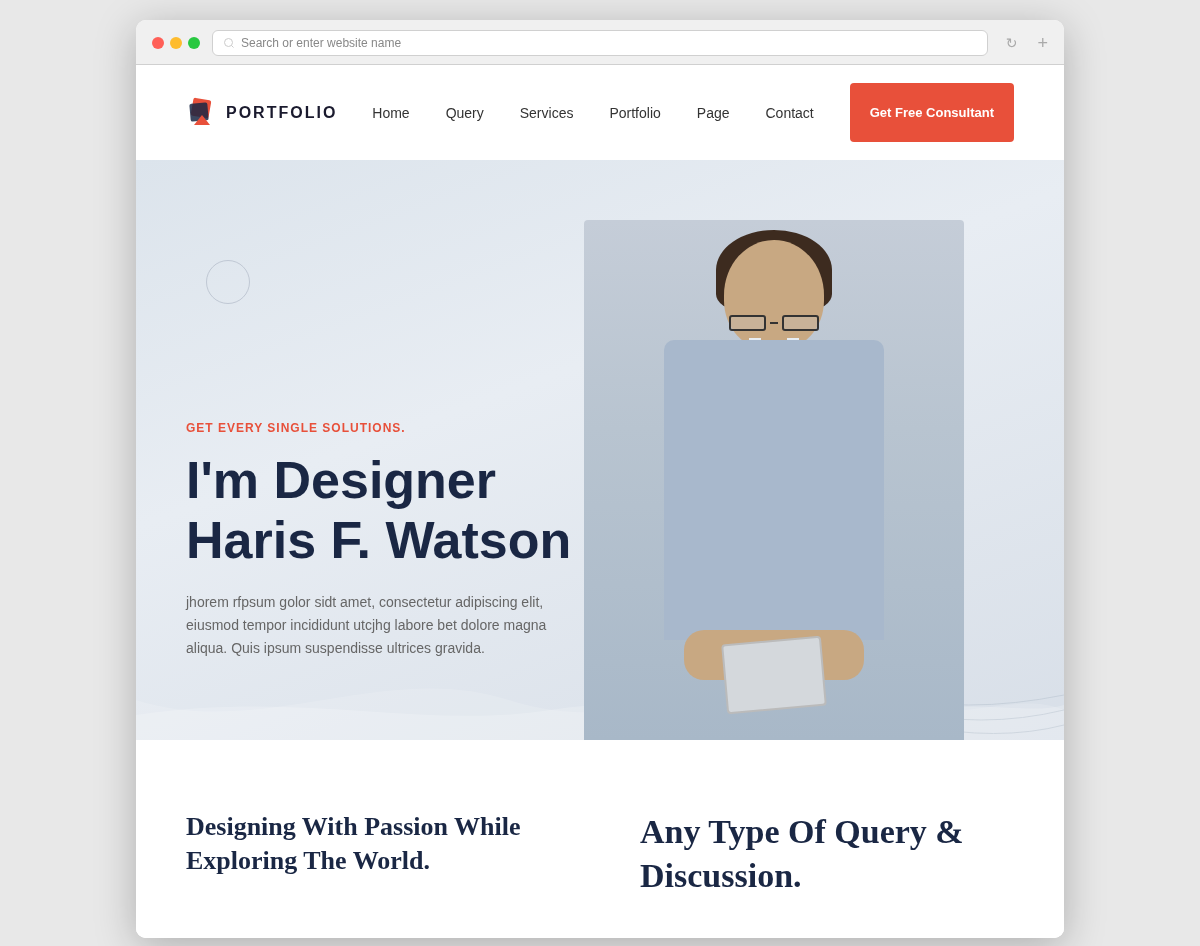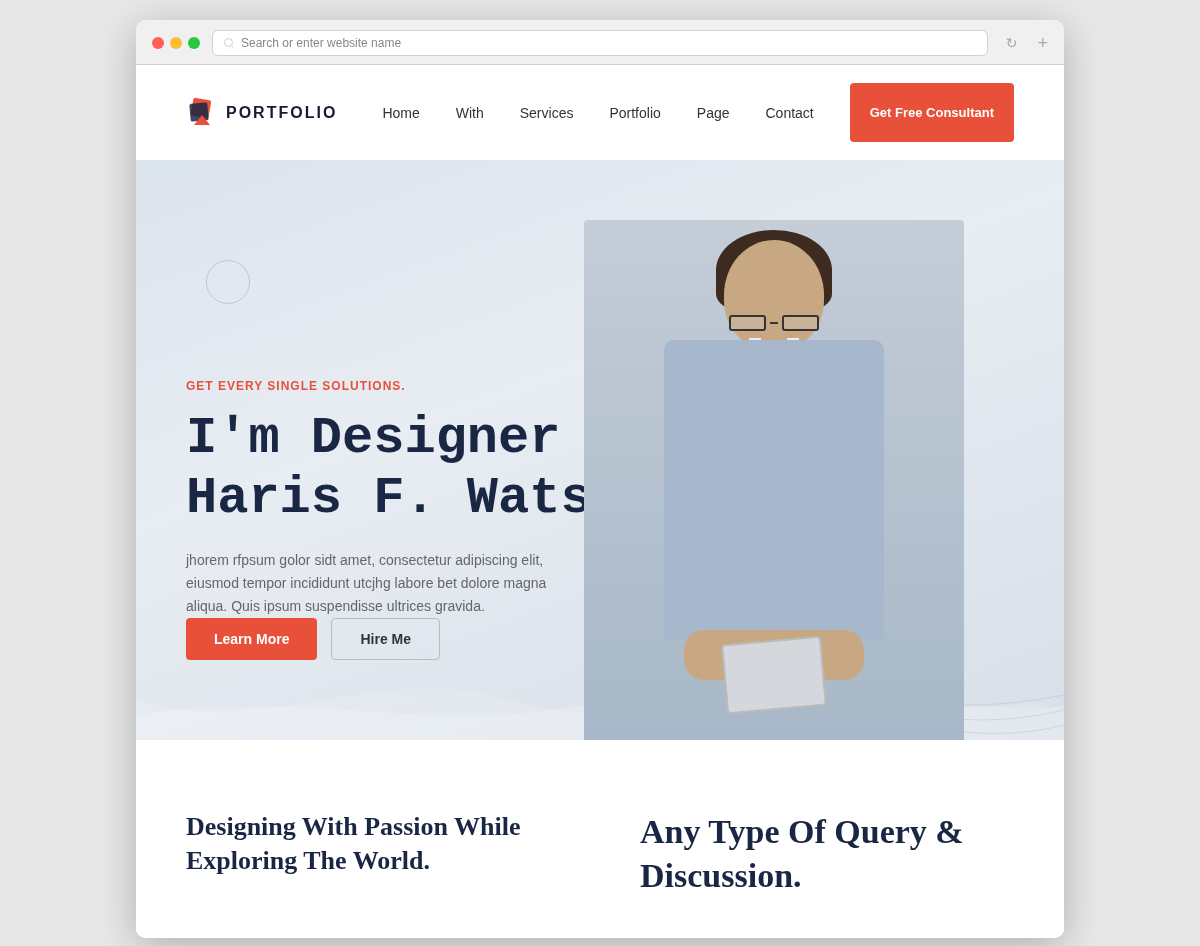--- a/index.html
+++ b/index.html
@@ -27,21 +27,21 @@
     .logo-icon { width: 32px; height: 32px; position: relative; }
     .logo-text { font-size: 16px; font-weight: 700; letter-spacing: 2px; color: #1a1a2e; }
     .nav-links { display: flex; align-items: center; gap: 36px; }
     .nav-link { font-size: 14px; color: #333; text-decoration: none; font-weight: 500; cursor: pointer; }
     .nav-cta { background: #e8503a; color: #fff; border: none; border-radius: 4px; padding: 22px 20px; font-size: 13px; font-weight: 600; cursor: pointer; }
 
     
     .hero { background: linear-gradient(160deg, #dce4ec 0%, #e8edf3 40%, #d8dfe8 100%); position: relative; min-height: 580px; overflow: hidden; display: flex; align-items: flex-end; }
     .hero-content { padding: 60px 50px 80px; flex: 1; max-width: 580px; position: relative; z-index: 2; }
     .hero-subtitle { font-size: 12px; font-weight: 600; color: #e8503a; letter-spacing: 1px; text-transform: uppercase; margin-bottom: 16px; }
-    .hero-title { font-size: 52px; font-weight: 800; color: #1a2744; line-height: 1.15; margin-bottom: 20px; font-family: Liberation Mono, monospace; }
+    .hero-title { font-size: 52px; font-weight: 800; color: #1a2744; line-height: 1.15; margin-bottom: 20px; font-family: Liberation Sans, sans-serif; }
     .hero-desc { font-size: 14px; color: #666; line-height: 1.65; max-width: 380px; }
     .hero-buttons { display: flex; gap: 14px; align-items: center; }
     .btn-primary { background: #e8503a; color: #fff; border: none; border-radius: 4px; padding: 13px 28px; font-size: 14px; font-weight: 600; cursor: pointer; }
     .btn-outline { background: transparent; color: #333; border: 1.5px solid #bbb; border-radius: 4px; padding: 12px 28px; font-size: 14px; font-weight: 600; cursor: pointer; }
 
     
     .circle-decor { position: absolute; left: 70px; top: 100px; width: 44px; height: 44px; border-radius: 50%; border: 1.5px solid #c0c8d4; background: transparent; }
 
     
     .hero-image { position: absolute; right: 80px; bottom: 0; width: 420px; height: 540px; display: flex; align-items: flex-end; justify-content: center; z-index: 3; overflow: hidden; }
@@ -95,43 +95,39 @@
           <svg width="32" height="34" viewBox="0 0 32 34">
             <rect x="6" y="2" width="18" height="18" rx="2" fill="#e8503a" transform="rotate(10 15 11)"></rect>
             <rect x="4" y="6" width="18" height="18" rx="2" fill="#1a2744" transform="rotate(-5 13 15)" opacity="0.85"></rect>
             <polygon points="8,28 16,18 24,28" fill="#e8503a"></polygon>
           </svg>
         </div>
         <span class="logo-text">PORTFOLIO</span>
       </div>
       <div class="nav-links">
         <a class="nav-link">Home</a>
-        <a class="nav-link">With</a>
+        <a class="nav-link">Query</a>
         <a class="nav-link">Services</a>
         <a class="nav-link">Portfolio</a>
         <a class="nav-link">Page</a>
         <a class="nav-link">Contact</a>
         <button class="nav-cta">Get Free Consultant</button>
       </div>
     </nav>
 
     <section class="hero">
       <div class="circle-decor"></div>
 
       <div class="hero-content">
         <div class="hero-subtitle">GET EVERY SINGLE SOLUTIONS.</div>
         <h1 class="hero-title">
           <span>I'm Designer</span><br>
           <span>Haris F. Watson</span>
         </h1>
         <p class="hero-desc">jhorem rfpsum golor sidt amet, consectetur adipiscing elit, eiusmod tempor incididunt utcjhg labore bet dolore magna aliqua. Quis ipsum suspendisse ultrices gravida.</p>
-        <div class="hero-buttons">
-          <button class="btn-primary">Learn More</button>
-          <button class="btn-outline">Hire Me</button>
-        </div>
       </div>
 
       <div class="hero-image">
         <div class="person-figure">
 
           <div class="person-hair"></div>
 
           <div class="person-head">
 
             <div class="person-glasses">

